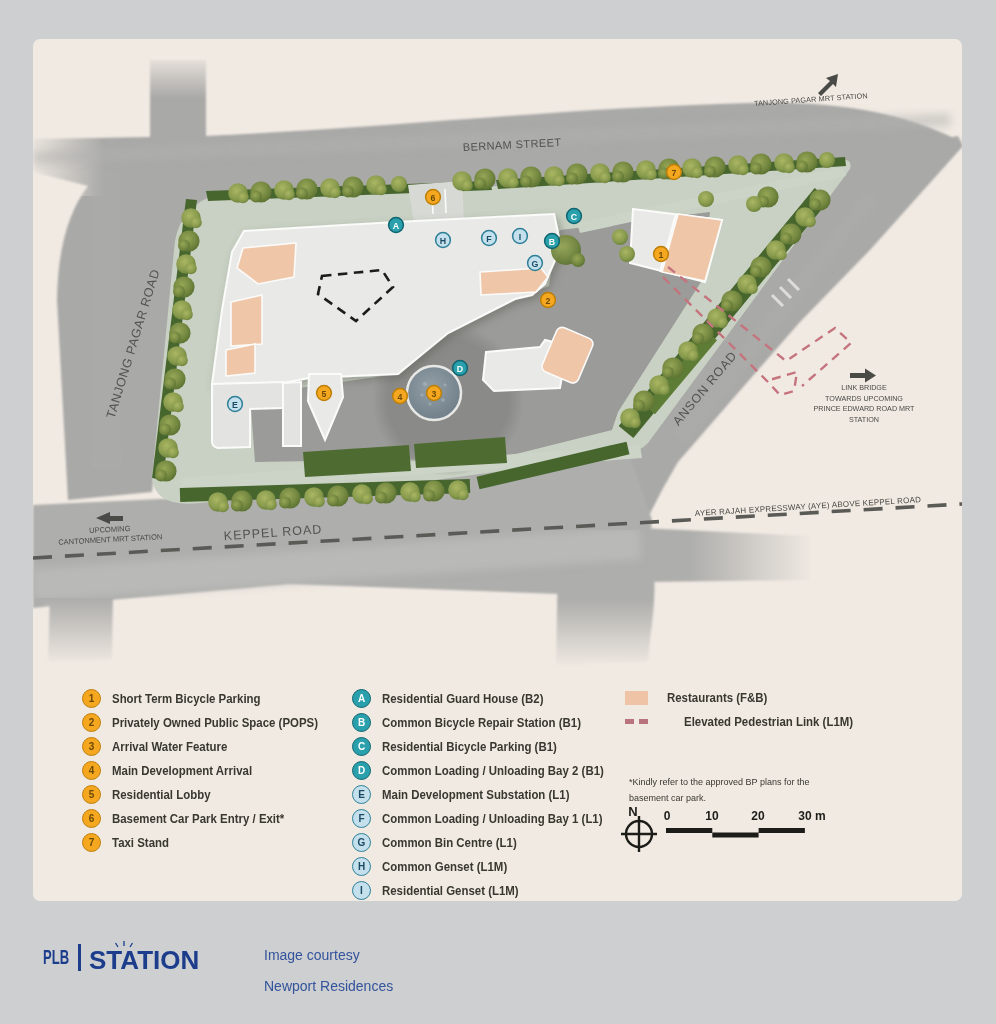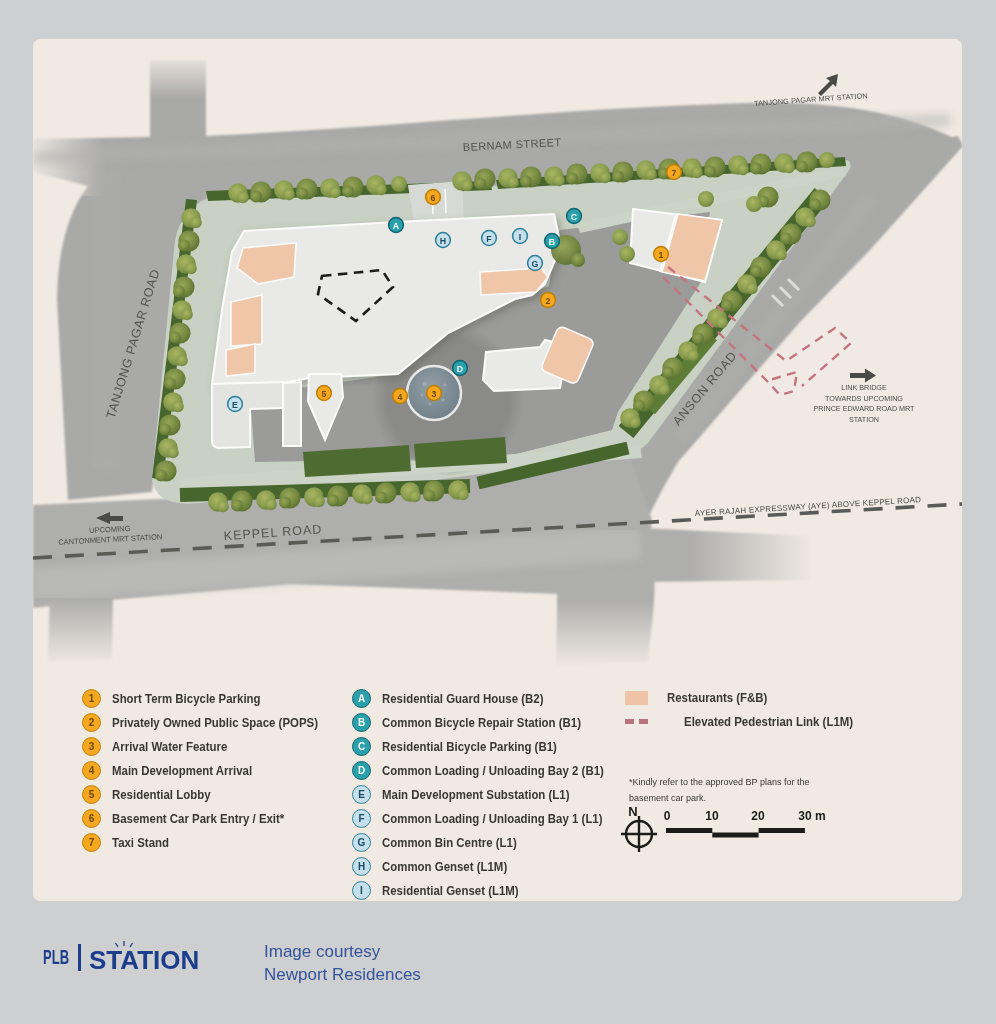--- a/index.html
+++ b/index.html
@@ -445,14 +445,14 @@
 
   <div style="position:absolute;left:43px;top:945px;font-size:21px;font-weight:bold;color:#1c3c8c;transform:scale(0.62,1);transform-origin:0 0;">PLB</div>
   <div style="position:absolute;left:78px;top:944px;width:2.5px;height:27px;background:#1c3c8c;"></div>
   <div style="position:absolute;left:89px;top:945px;font-size:26px;font-weight:bold;color:#1c3c8c;letter-spacing:0px;">STATION</div>
   <svg style="position:absolute;left:114px;top:940px;" width="20" height="8" viewBox="0 0 20 8">
     <g stroke="#1c3c8c" stroke-width="1.3" fill="none">
       <path d="M4,7 L1.5,3 M10,6 L10,1 M16,7 L18.5,3"></path>
     </g>
   </svg>
 
-  <div style="position:absolute;left:264px;top:940px;font-size:17px;color:#33539c;line-height:23px;">Image courtesy<br>Newport Residences</div>
+  <div style="position:absolute;left:264px;top:940px;font-size:14px;color:#33539c;line-height:31px;">Image courtesy<br>Newport Residences</div>
 </div>
 
 </body></html>

